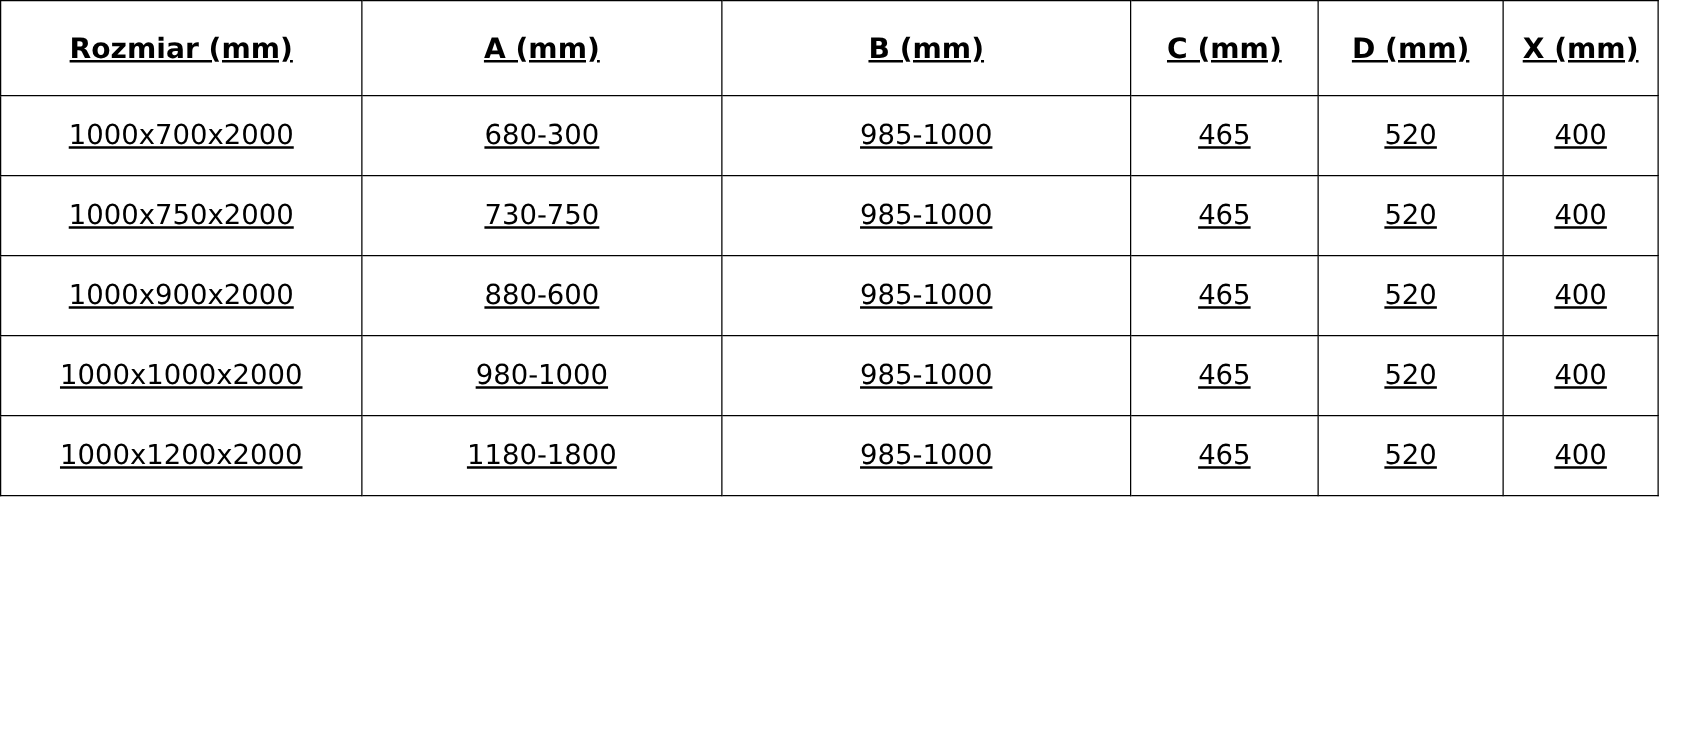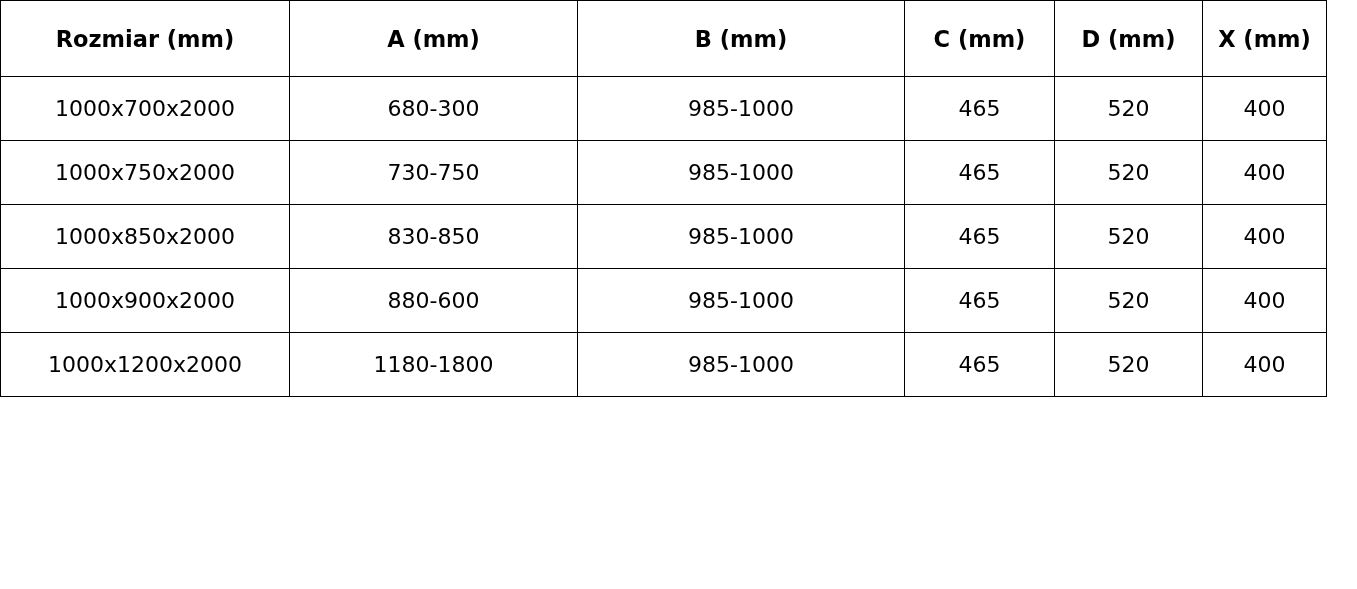--- a/index.html
+++ b/index.html
@@ -16,20 +16,21 @@
   }
   .table-wrap {
     width: 1357px;
     box-sizing: border-box;
   }
   table.spec-table {
     border-collapse: collapse;
     width: 1326px;
     margin: 0;
     table-layout: fixed;
+    text-decoration: underline;
   }
   table.spec-table th,
   table.spec-table td {
     border: 1px solid #000000;
     text-align: center;
     vertical-align: middle;
     font-size: 22px;
     height: 64px;
     padding: 0 4px;
     box-sizing: border-box;
@@ -86,30 +87,30 @@
       </tr>
       <tr>
         <td>1000x750x2000</td>
         <td>730-750</td>
         <td>985-1000</td>
         <td>465</td>
         <td>520</td>
         <td>400</td>
       </tr>
       <tr>
-        <td>1000x850x2000</td>
-        <td>830-850</td>
+        <td>1000x900x2000</td>
+        <td>880-600</td>
         <td>985-1000</td>
         <td>465</td>
         <td>520</td>
         <td>400</td>
       </tr>
       <tr>
-        <td>1000x900x2000</td>
-        <td>880-600</td>
+        <td>1000x1000x2000</td>
+        <td>980-1000</td>
         <td>985-1000</td>
         <td>465</td>
         <td>520</td>
         <td>400</td>
       </tr>
       <tr>
         <td>1000x1200x2000</td>
         <td>1180-1800</td>
         <td>985-1000</td>
         <td>465</td>

